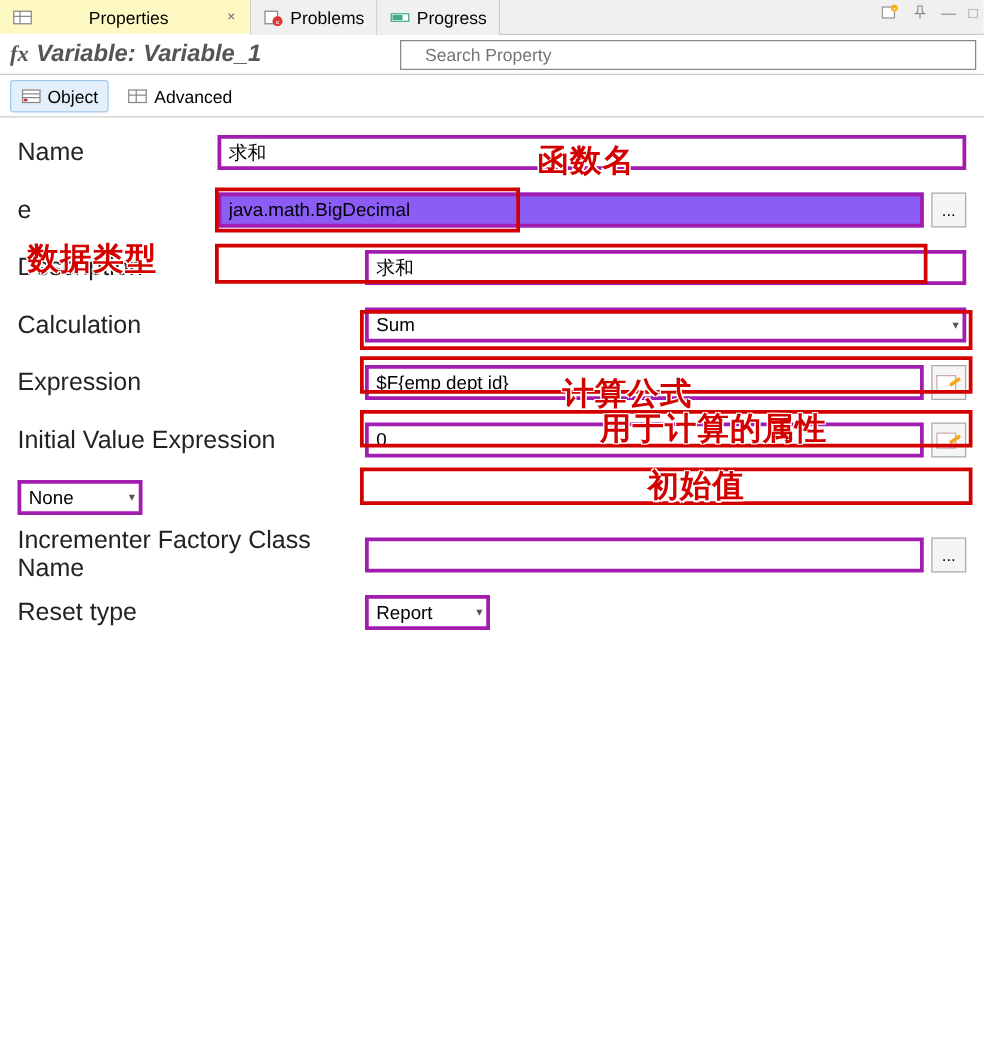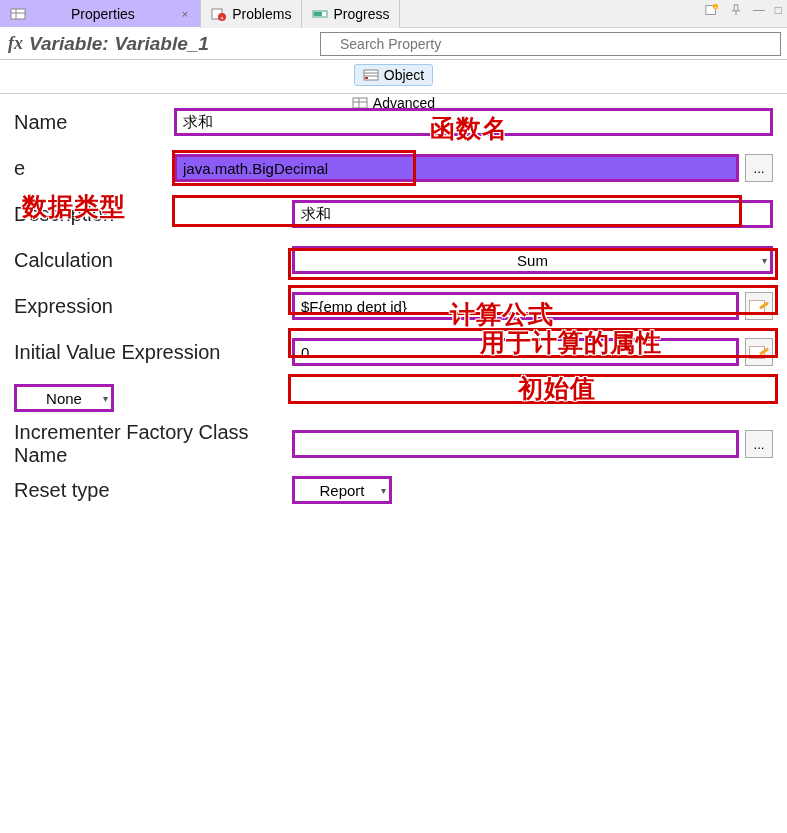--- a/index.html
+++ b/index.html
@@ -1,42 +1,42 @@
 <!DOCTYPE html>
 <html><head>
   <meta charset="utf-8">
   <style>
     * { box-sizing: border-box; margin: 0; padding: 0; }
     body { font-family: "Segoe UI", Arial, sans-serif; font-size: 14px; background: #fff; width: 787px; height: 833px; overflow: hidden; position: relative; }
 
     .tabs { display: flex; align-items: center; height: 28px; background: #f0f0f0; border-bottom: 1px solid #ccc; position: relative; }
     .tab { display: flex; align-items: center; padding: 3px 10px; background: #f0f0f0; border-right: 1px solid #ccc; gap: 5px; height: 28px; cursor: pointer; }
-    .tab.active { background: #c4b5fd; border-bottom: 1px solid #fff; margin-bottom: -1px; gap: 45px; }
+    .tab.active { background: #fef9c3; border-bottom: 1px solid #fff; margin-bottom: -1px; gap: 45px; }
     .tab-close { font-size: 11px; color: #666; cursor: pointer; padding: 0 2px; }
     .tabs-controls { position: absolute; right: 5px; top: 3px; display: flex; gap: 10px; }
     .tab-icon { width: 16px; height: 16px; display: inline-flex; align-items: center; justify-content: center; }
 
     .header-row { display: flex; align-items: center; height: 32px; border-bottom: 1px solid #ccc; }
     .header-label { display: flex; align-items: center; gap: 6px; padding: 0 8px; font-size: 19px; font-style: italic; font-weight: bold; color: #555; flex: 0 0 320px; }
     .fx-icon { font-style: italic; color: #555; font-size: 18px; font-weight: bold; font-family: serif; }
     .search-input { flex: 1; border: 1px solid #888; height: 24px; margin: 4px 6px 4px 0; padding: 2px 19px; font-size: 14px; color: #888; }
 
-    .mode-bar { display: flex; align-items: center; height: 34px; border-bottom: 1px solid #ccc; padding: 4px 8px; gap: 6px; flex-direction: column; }
+    .mode-bar { display: flex; align-items: center; height: 34px; border-bottom: 1px solid #ccc; padding: 4px 8px; gap: 6px; }
     .mode-btn { display: flex; align-items: center; gap: 5px; height: 26px; padding: 2px 8px; border: 1px solid transparent; cursor: pointer; }
     .mode-btn.active { background: #e3f0fb; border: 1px solid #a3c9ec; border-radius: 3px; }
     .mode-icon { width: 16px; height: 16px; display: inline-flex; align-items: center; justify-content: center; }
 
     .form { padding: 14px 14px 0 14px; display: flex; flex-direction: column; gap: 18px; }
     .row { display: flex; align-items: center; height: 28px; }
     .lbl { flex: 0 0 278px; font-size: 20px; color: #222; }
     .input, .select, .readonly { border: 3px solid #a21caf; height: 28px; padding: 2px 6px; font-size: 15px; background: #fff; }
     .w1 { flex: 1; }
     .w-short { width: 100px; }
     .btn-small { width: 28px; height: 28px; border: 1px solid #aaa; background: #f5f5f5; display: flex; align-items: center; justify-content: center; margin-left: 6px; cursor: pointer; }
-    .select { appearance: none; background-image: none; text-align: center; }
+    .select { appearance: none; background-image: none; }
     .select-wrap { position: relative; display: flex; align-items: center; }
     .select-wrap::after { content: "▾"; position: absolute; right: 6px; pointer-events: none; color: #555; font-size: 10px; }
 
     .redbox { position: absolute; border: 3px solid #d30000; pointer-events: none; }
     .red-annot { position: absolute; color: #d30000; font-size: 25px; font-weight: bold; font-family: "Microsoft YaHei","SimSun",sans-serif; text-shadow: -1px -1px 0 #fff,1px -1px 0 #fff,-1px 1px 0 #fff,1px 1px 0 #fff; pointer-events: none; letter-spacing: 1px; }
 
     .control-icons svg { width: 14px; height: 14px; }
     .edit-icon { display: inline-flex; width: 20px; height: 16px; position: relative; }
     .edit-icon::before { content: ""; width: 14px; height: 11px; border: 1px solid #caa; background: #fff; position: absolute; left: 0; top: 2px; }
     .edit-icon::after { content: ""; width: 10px; height: 3px; background: #f5a623; position: absolute; right: 0; top: 6px; transform: rotate(-35deg); border-radius: 1px; }

